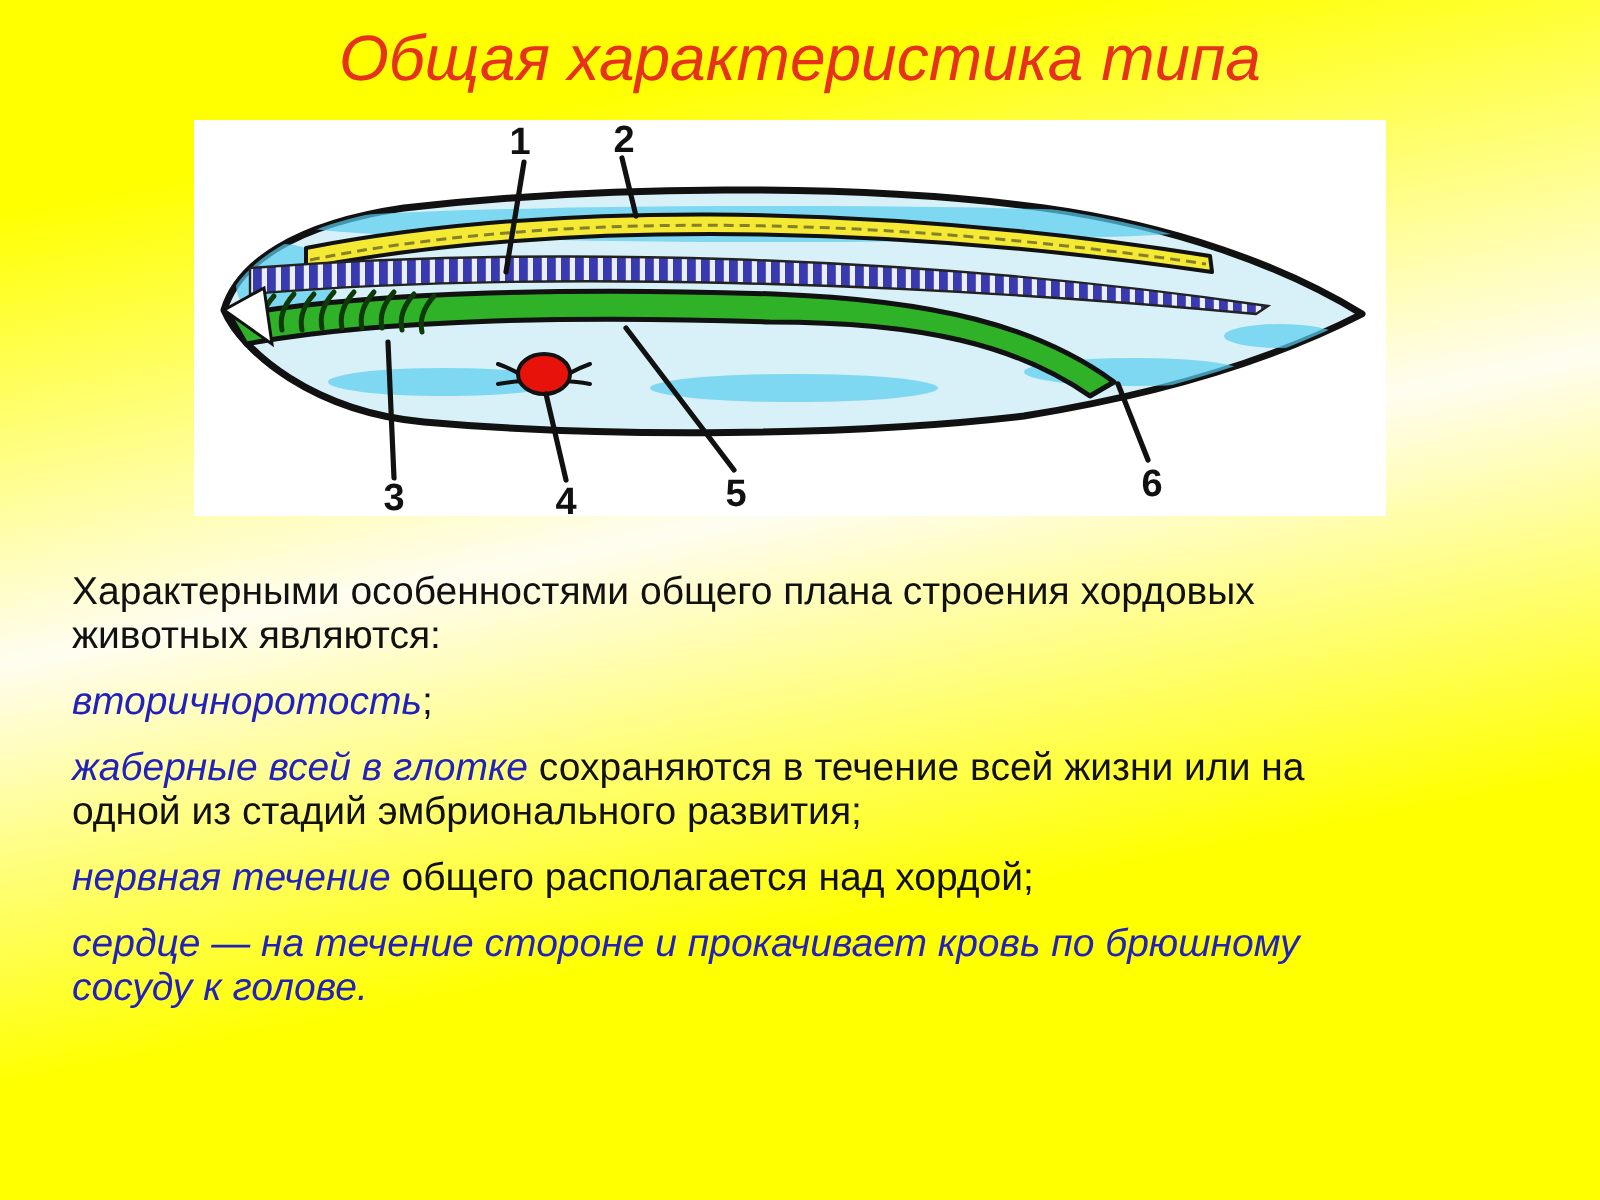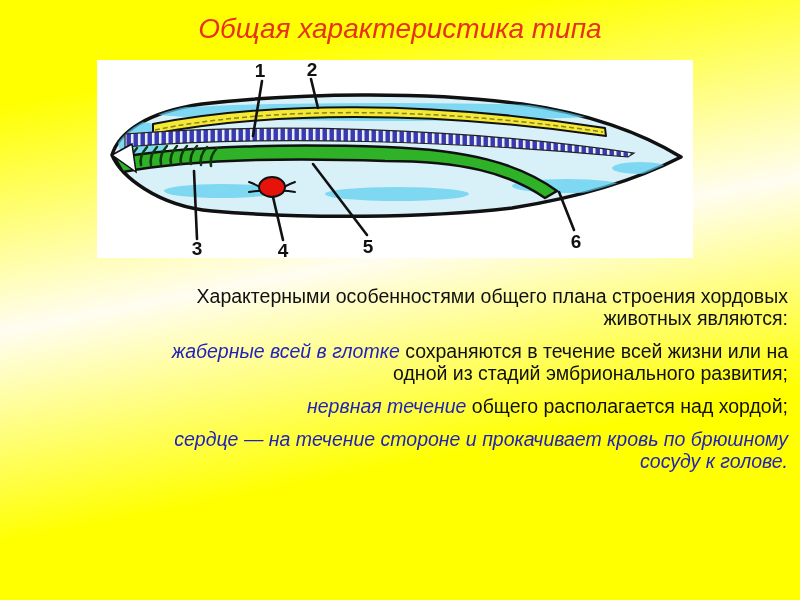--- a/index.html
+++ b/index.html
@@ -13,21 +13,21 @@
       var(--background-yellow,#ffff00) 14%,
       var(--background-pale,#fffdf0) 44%,
       var(--background-yellow,#ffff00) 72%,
       var(--background-yellow,#ffff00) 100%);
   }
   .slide-title{
     position:absolute;
     top:12px;left:0;right:0;
     margin:0;
     text-align:center;
-    font-size:28px;
+    font-size:32px;
     line-height:34px;
     font-weight:400;
     font-style:italic;
     color:var(--title-red,#e7321b);
   }
   .diagram-box{
     position:absolute;
     left:97px;top:60px;
     width:596px;height:198px;
     background:#ffffff;
@@ -45,21 +45,20 @@
   .vessel{stroke:var(--outline-black,#111);stroke-width:2;fill:none;stroke-linecap:round;}
   .mouth{fill:#ffffff;stroke:var(--outline-black,#111);stroke-width:1.5;}
   .lead{stroke:var(--outline-black,#111);stroke-width:2.6;fill:none;stroke-linecap:round;}
   .num{font-family:"Liberation Sans",sans-serif;font-size:19px;font-weight:700;fill:#111;text-anchor:middle;}
   .body-text{
     position:absolute;
     left:36px;top:285px;
     width:752px;
     font-size:19.5px;
     line-height:22px;
-    text-align:right;
   }
   .body-text p{
     margin:0 0 11px 0;
     white-space:pre-line;
   }
   .black{color:var(--text-black,#111111);font-style:normal;}
   .blue{color:var(--text-blue,#2222bb);font-style:italic;}
 </style>
 </head>
 <body>
@@ -132,20 +131,21 @@
       <text class="num" x="100" y="195">3</text>
       <text class="num" x="186" y="197">4</text>
       <text class="num" x="271" y="193">5</text>
       <text class="num" x="479" y="188">6</text>
     </svg>
   </div>
 
   <div class="body-text">
       <p><span class="black">Характерными особенностями общего плана строения хордовых
 животных являются:</span></p>
+      <p><span class="blue">вторичноротость</span><span class="black">;</span></p>
       <p><span class="blue">жаберные всей в глотке</span><span class="black"> сохраняются в течение всей жизни или на
 одной из стадий эмбрионального развития;</span></p>
       <p><span class="blue">нервная течение</span><span class="black"> общего располагается над хордой;</span></p>
       <p><span class="blue">сердце — на течение стороне и прокачивает кровь по брюшному
 сосуду к голове.</span></p>
     </div>
 
 </div>
 
 </body></html>

